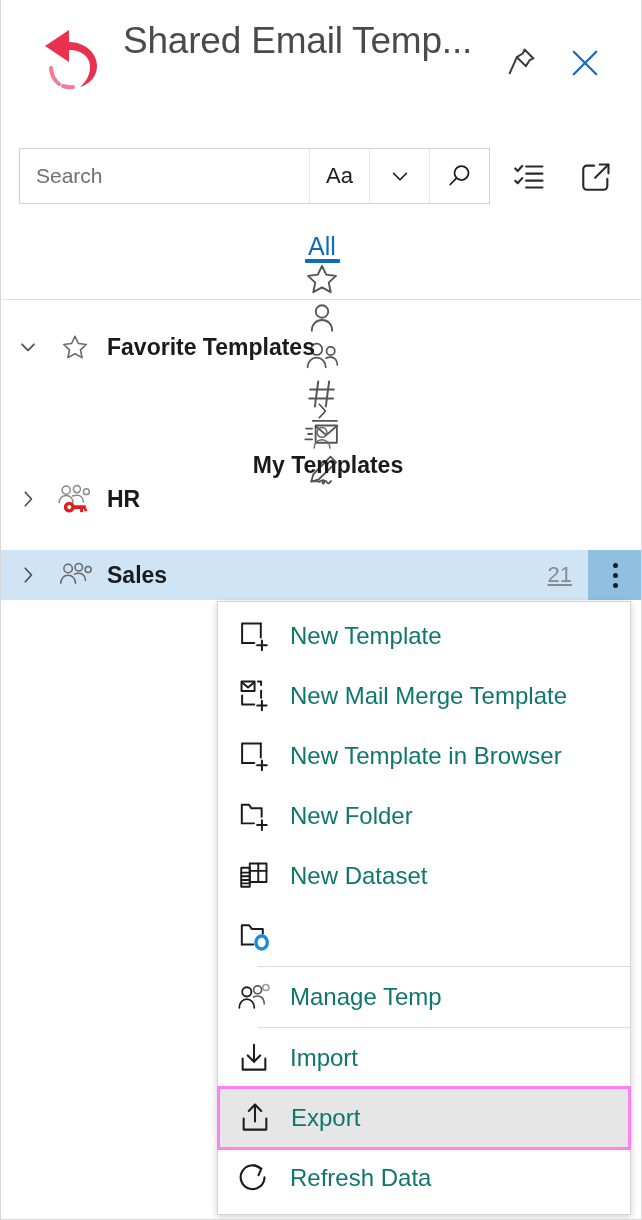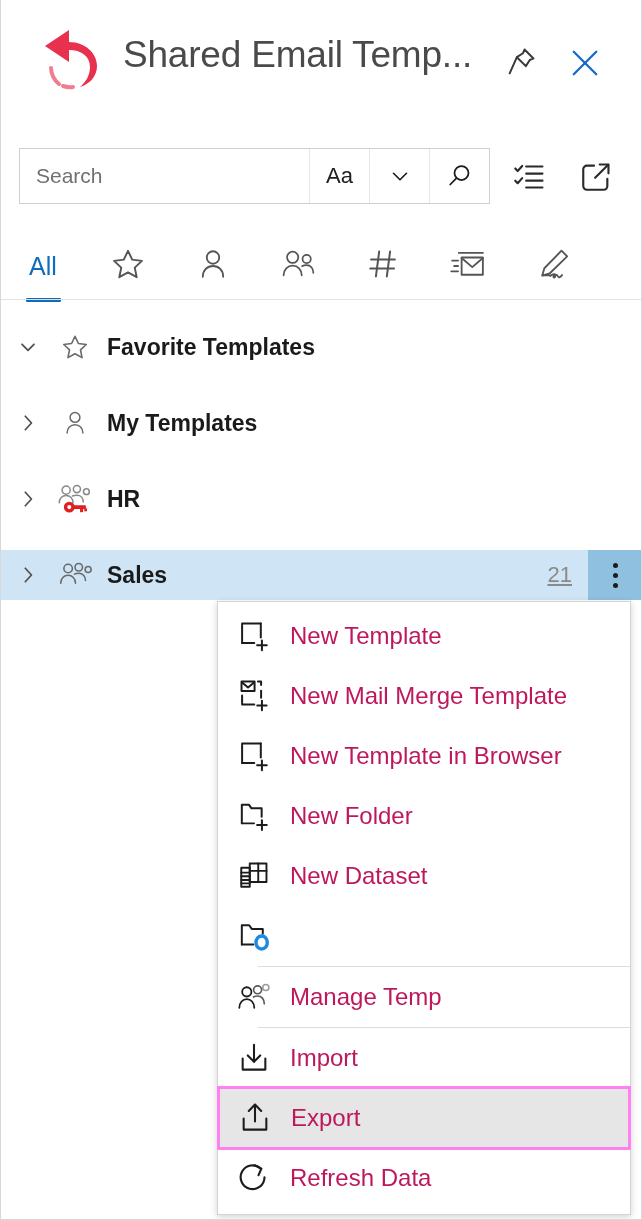--- a/index.html
+++ b/index.html
@@ -36,21 +36,21 @@
     align-items: center;
   }
   .logo {
     position: absolute;
     left: 38px; top: 22px;
     width: 66px; height: 70px;
   }
   .app-title {
     position: absolute;
     left: 122px;
-    top: 34px;
+    top: 20px;
     font-size: 37px;
     font-weight: 400;
     color: #4a4a4a;
     letter-spacing: -0.2px;
     white-space: nowrap;
     font-family: "Liberation Sans", sans-serif;
   }
   .pin-btn {
     position: absolute;
     left: 500px; top: 42px;
@@ -112,20 +112,21 @@
   #checklist-btn { left: 505px; top: 32px; }
   #popout-btn   { left: 572px; top: 32px; }
 
   
   .tabbar {
     position: absolute;
     left: 0; top: 232px;
     width: 642px; height: 68px;
     display: flex;
     align-items: center;
+    flex-direction: column;
   }
   .tabbar-underline {
     position: absolute;
     left: 0; top: 299px;
     width: 642px; height: 1px;
     background: #e2e2e2;
   }
   .tab {
     height: 68px;
     display: flex;
@@ -236,21 +237,21 @@
   .mi-icon {
     width: 72px;
     display: flex;
     align-items: center;
     justify-content: center;
     flex: none;
     color: #1c1c1c;
   }
   .mi-label {
     font-size: 24px;
-    color: #be185d;
+    color: #0f766e;
     white-space: nowrap;
   }
   .mi.highlighted {
     background: #e6e6e6;
     outline: 3px solid #ff80f0;
     outline-offset: -1px;
     margin: 0 1px;
   }
   .mi-sep {
     height: 1px;
@@ -409,21 +410,21 @@
         </svg>
       </span>
       <span class="row-icon">
         <svg width="30" height="30" viewBox="0 0 24 24" fill="none" stroke="#6a6a6a" stroke-width="1.3" stroke-linejoin="round">
           <polygon points="12,3.4 14.7,9.2 21.0,10.0 16.4,14.3 17.6,20.5 12,17.4 6.4,20.5 7.6,14.3 3.0,10.0 9.3,9.2"></polygon>
         </svg>
       </span>
       <span class="row-label">Favorite Templates</span>
     </div>
 
-    <div class="tree-row" style="margin-top:26px;">
+    <div class="tree-row" style="margin-top:26px;flex-direction:column;">
       <span class="chev">
         <svg width="26" height="26" viewBox="0 0 24 24" fill="none" stroke="#505050" stroke-width="1.6" stroke-linecap="round" stroke-linejoin="round">
           <polyline points="9.5,5.8 15.2,12 9.5,18.2"></polyline>
         </svg>
       </span>
       <span class="row-icon">
         <svg width="28" height="28" viewBox="0 0 24 24" fill="none" stroke="#6a6a6a" stroke-width="1.3" stroke-linecap="round">
           <circle cx="12" cy="7.2" r="4.2"></circle>
           <path d="M5.2 20.6 C5.2 16.3 8.2 13.4 12 13.4 C15.8 13.4 18.8 16.3 18.8 20.6"></path>
         </svg>

